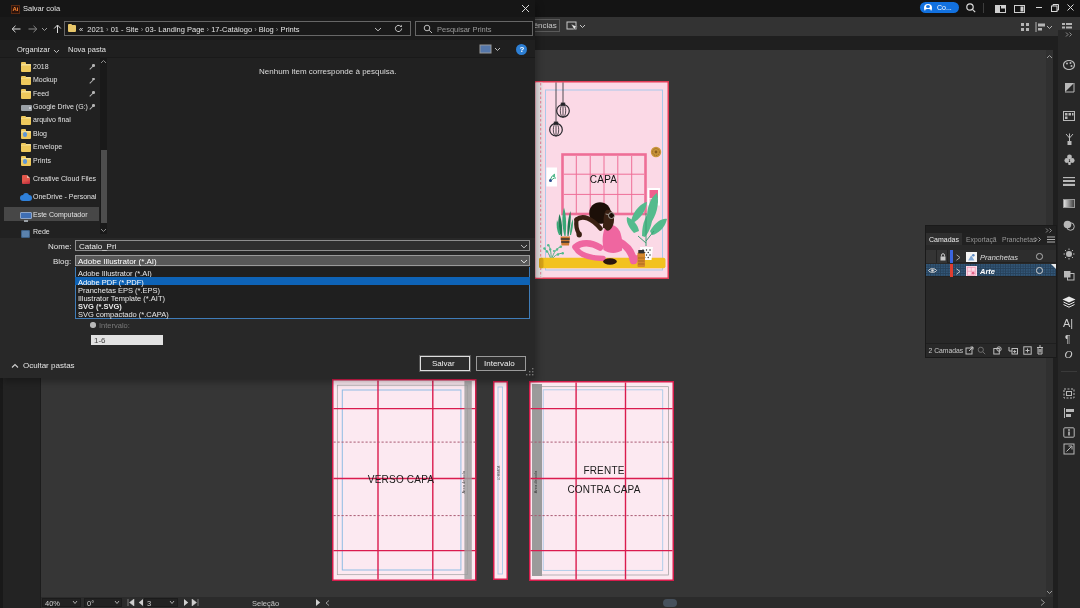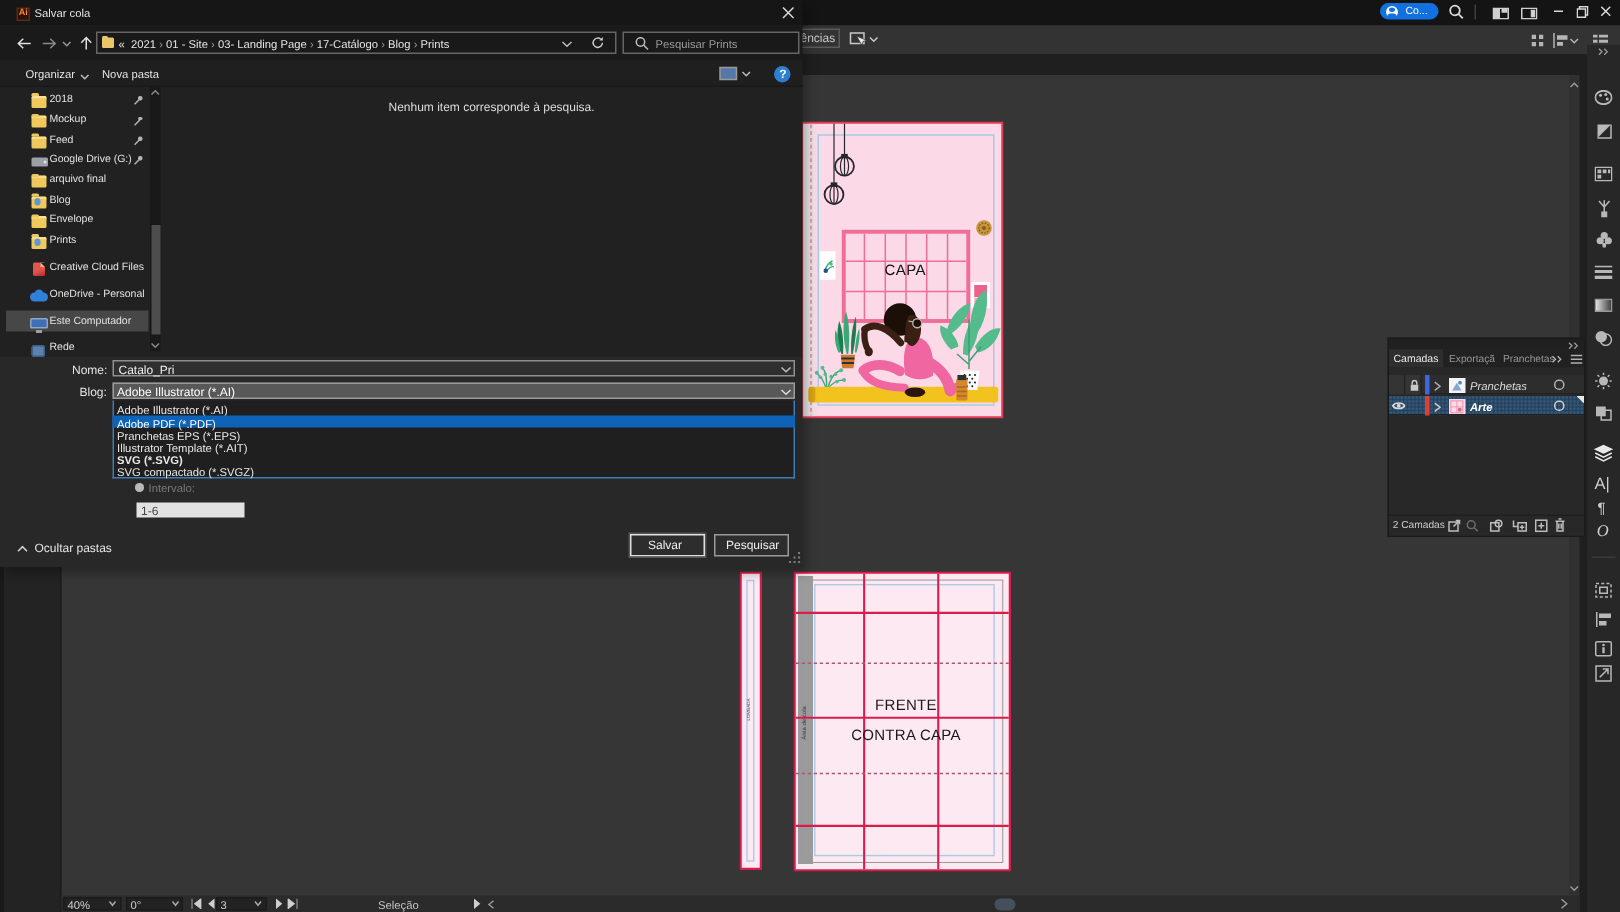--- a/index.html
+++ b/index.html
@@ -230,20 +230,41 @@
           <circle cx="116" cy="174" r="0.7"></circle>
           <circle cx="110.7" cy="176.5" r="0.7"></circle>
           <circle cx="114.2" cy="176.5" r="0.7"></circle>
         </g>
 
     <rect x="103.5" y="171.5" width="7.5" height="14.5" rx="1" fill="#d5882b"></rect>
     <rect x="104.3" y="169" width="5.9" height="3.4" fill="#303030"></rect>
     <path d="M104 177 h6.5 M104 180 h6.5 M104 183 h6.5" stroke="#a96a1e" stroke-width="1"></path>
   </svg>
   </div>
+  <div id="verso-holder" class="abs" style="left:332px;top:379px;">
+  <svg width="145" height="202" viewBox="0 0 145 202">
+    <rect x="0.75" y="0.75" width="143" height="200.5" fill="#fce9f1" stroke="#d81c4c" stroke-width="1.5"></rect>
+    <rect x="5.3" y="6.2" width="130" height="189.5" fill="none" stroke="#a0a0a0" stroke-width="0.7"></rect>
+    <rect x="10.3" y="11" width="118.6" height="180" fill="none" stroke="#8fbce4" stroke-width="1"></rect>
+    <g stroke="#da1b4e" stroke-width="1.4">
+      <line x1="46" y1="1.5" x2="46" y2="200.5"></line>
+      <line x1="100.8" y1="1.5" x2="100.8" y2="200.5"></line>
+      <line x1="1.5" y1="29.6" x2="143.5" y2="29.6"></line>
+      <line x1="1.5" y1="99.5" x2="143.5" y2="99.5"></line>
+      <line x1="1.5" y1="171.6" x2="143.5" y2="171.6"></line>
+    </g>
+    <g stroke="#a85a72" stroke-width="1" stroke-dasharray="2.2,1.8">
+      <line x1="1.5" y1="63.1" x2="143.5" y2="63.1"></line>
+      <line x1="1.5" y1="136.6" x2="143.5" y2="136.6"></line>
+    </g>
+    <rect x="132.4" y="2" width="7.4" height="198" fill="#9c9c9c" opacity="0.82"></rect>
+    <text x="69" y="104" font-family="Liberation Sans, sans-serif" font-size="10" fill="#1a1a1a" text-anchor="middle" letter-spacing="0.2">VERSO CAPA</text>
+    <text x="136.2" y="95" font-family="Liberation Sans, sans-serif" font-size="4" fill="#4a4a4a" text-anchor="middle" transform="rotate(-90 138.5 101)">Área de cola</text>
+  </svg>
+  </div>
   <div id="spine-holder" class="abs" style="left:493px;top:381px;">
   <svg width="15" height="199" viewBox="0 0 15 199">
     <rect x="0.75" y="0.75" width="13.5" height="197.5" fill="#fce9f1" stroke="#d81c4c" stroke-width="1.5"></rect>
     <rect x="5" y="6" width="4.5" height="187" fill="none" stroke="#a8cae9" stroke-width="0.9"></rect>
     <text x="7.3" y="92" font-family="Liberation Sans, sans-serif" font-size="3" fill="#555" text-anchor="middle" transform="rotate(-90 7.3 92)">LOMBADA</text>
   </svg>
   </div>
   <div id="frente-holder" class="abs" style="left:529px;top:381px;text-decoration:underline;">
   <svg width="145" height="200" viewBox="0 0 145 200">
     <rect x="0.75" y="0.75" width="143.5" height="198.5" fill="#fce9f1" stroke="#d81c4c" stroke-width="1.5"></rect>
@@ -653,31 +674,31 @@
         <path d="M1 1 L4 3.8 L7 1" fill="none" stroke="#ddd"></path>
       </svg>
 
     <div class="abs" style="left:75px;top:266.5px;width:455px;height:52px;background:#1f1f1f;border:1px solid #3f7cb8;border-top:none;"></div>
     <div class="abs txt" style="left:78px;top:269px;font-size:7.5px;color:#e8e8e8;">Adobe Illustrator (*.AI)</div>
     <div class="abs" style="left:75px;top:276.5px;width:455px;height:8.5px;background:#0e63b6;"></div>
     <div class="abs txt" style="left:78px;top:277.5px;font-size:7.5px;color:#fff;">Adobe PDF (*.PDF)</div>
     <div class="abs txt" style="left:78px;top:286px;font-size:7.5px;color:#e8e8e8;">Pranchetas EPS (*.EPS)</div>
     <div class="abs txt" style="left:78px;top:294px;font-size:7.5px;color:#e8e8e8;">Illustrator Template (*.AIT)</div>
     <div class="abs txt" style="left:78px;top:302px;font-size:7.5px;color:#e8e8e8;font-weight:bold;">SVG (*.SVG)</div>
-    <div class="abs txt" style="left:78px;top:310px;font-size:7.5px;color:#e8e8e8;">SVG compactado (*.SVGZ)</div>
+    <div class="abs txt" style="left:78px;top:310px;font-size:7.5px;color:#e8e8e8;">SVG compactado (*.CAPA)</div>
 
     <div class="abs" style="left:90px;top:322px;width:5.5px;height:5.5px;background:#b9b9b9;border-radius:50%;"></div>
     <div class="abs txt" style="left:99px;top:321px;font-size:7.5px;color:#7a7a7a;">Intervalo:</div>
     <div class="abs" style="left:91px;top:334.5px;width:72px;height:10px;background:#e2e2e2;"></div>
     <div class="abs txt" style="left:94px;top:335.5px;font-size:8px;color:#444;">1-6</div>
 
     <div class="abs" style="left:420px;top:355.5px;width:49.5px;height:15.5px;background:#2d2d2d;border:1px solid #dedede;outline:1px solid #555;"></div>
     <div class="abs txt" style="left:432px;top:359px;font-size:8px;color:#f0f0f0;">Salvar</div>
     <div class="abs" style="left:476px;top:355.5px;width:49.5px;height:15.5px;background:#2d2d2d;border:1px solid #9a9a9a;"></div>
-    <div class="abs txt" style="left:484px;top:359px;font-size:8px;color:#f0f0f0;">Pesquisar</div>
+    <div class="abs txt" style="left:484px;top:359px;font-size:8px;color:#f0f0f0;">Intervalo</div>
 
     <svg class="abs" style="left:11px;top:362.5px;" width="8" height="6" viewBox="0 0 8 6">
         <path d="M1 4.5 L4 1.5 L7 4.5" fill="none" stroke="#cfcfcf" stroke-width="1.1"></path>
       </svg>
     <div class="abs txt" style="left:23px;top:361px;font-size:8px;color:#e4e4e4;text-align:right;">Ocultar pastas</div>
 
     <svg class="abs" style="left:526px;top:368px;" width="8" height="8" viewBox="0 0 8 8">
         <g fill="#777">
           <rect x="6" y="0" width="1.4" height="1.4"></rect>
           <rect x="6" y="3" width="1.4" height="1.4"></rect>

